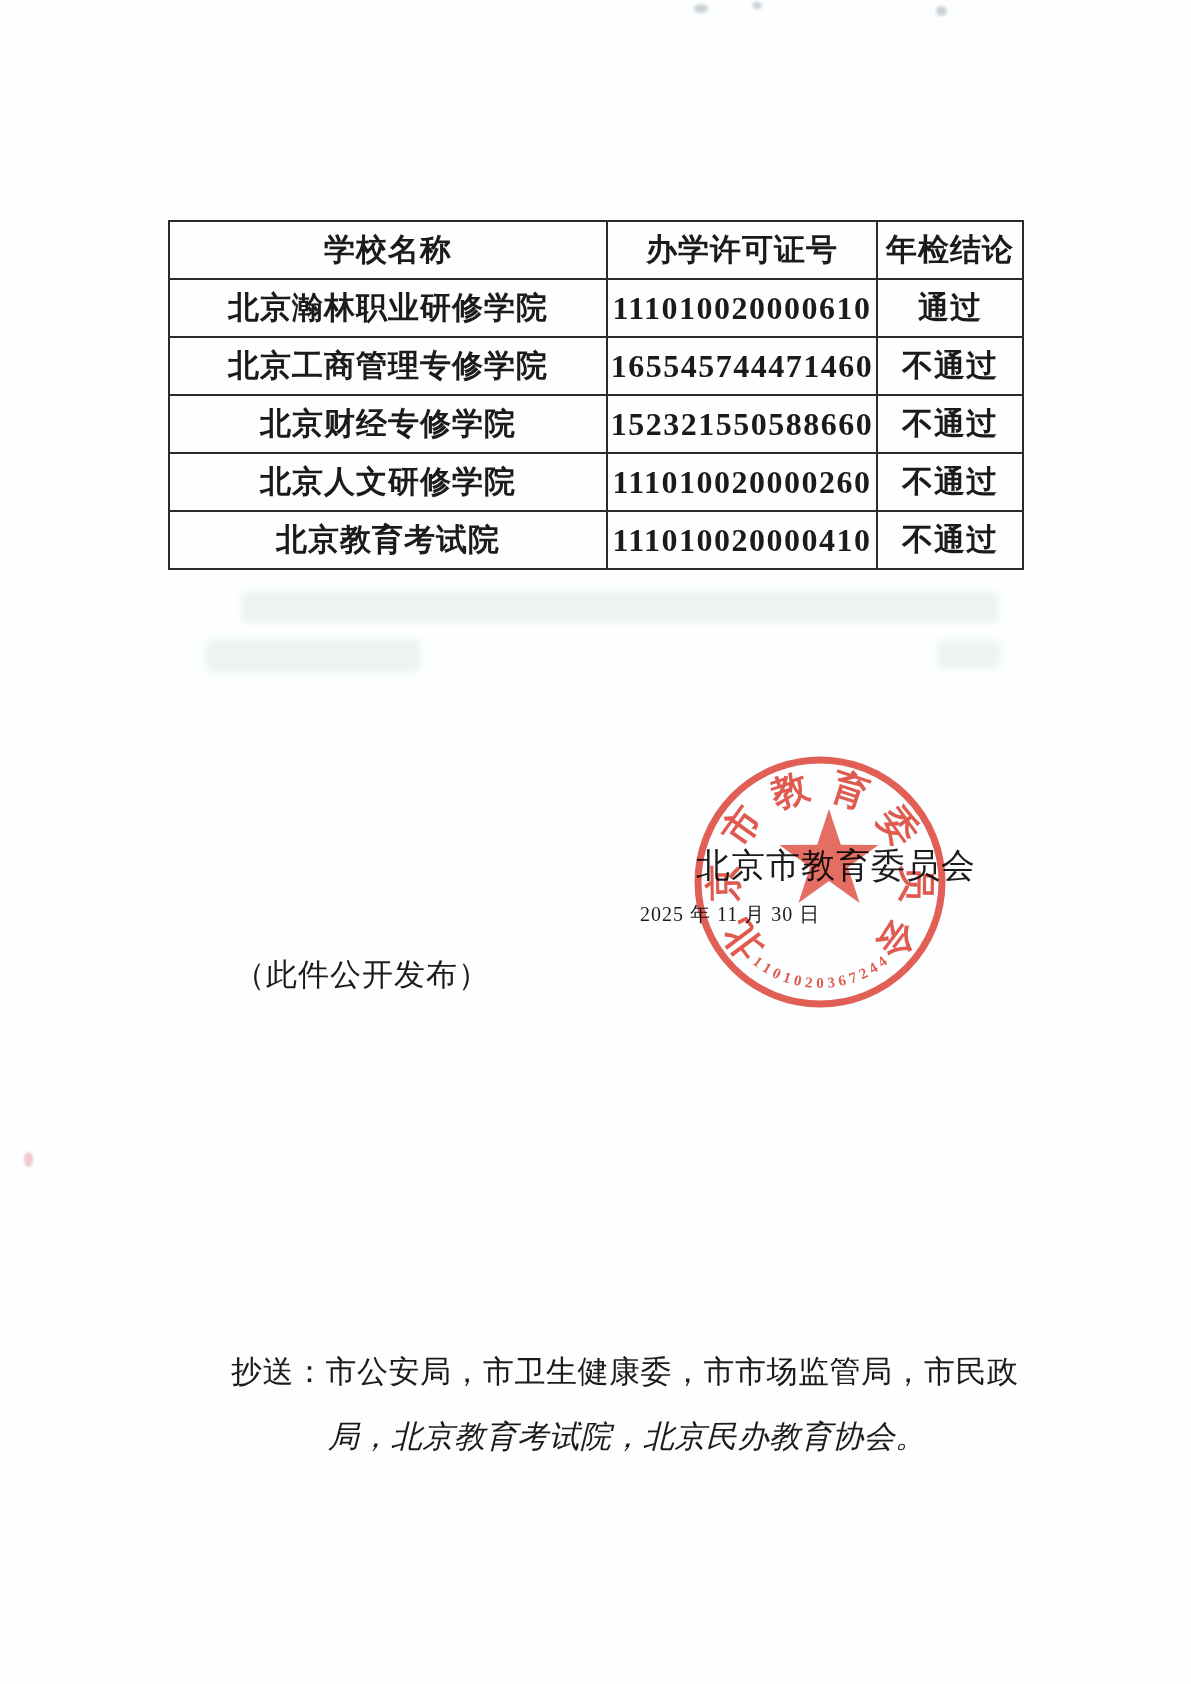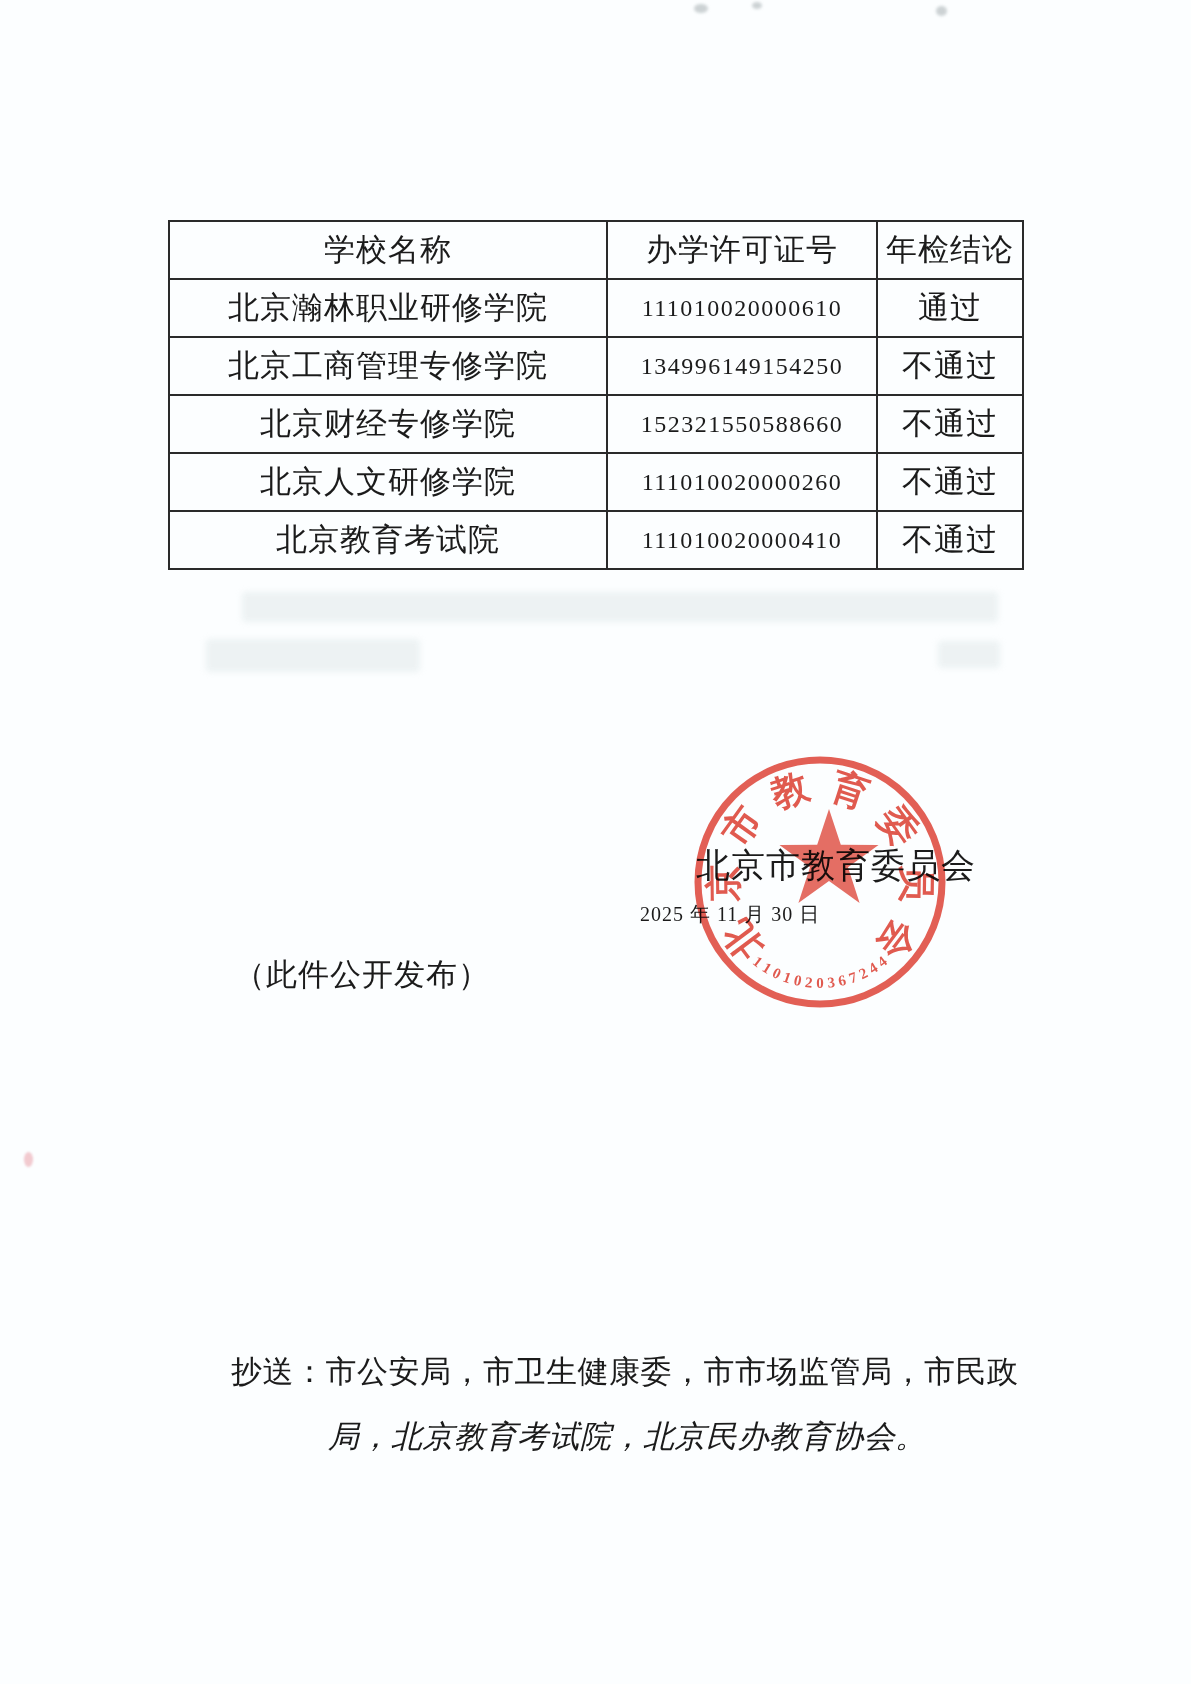--- a/index.html
+++ b/index.html
@@ -13,28 +13,28 @@
     font-family:"Liberation Serif","DejaVu Serif",serif;
     color:#1b1b1b;
   }
   
   .result-table{
     position:absolute;left:168px;top:220px;width:854px;
     border-collapse:collapse;table-layout:fixed;
   }
   .result-table th,.result-table td{
     border:2px solid #2a2a2a;
-    font-weight:normal;
+    font-weight:bold;
     text-align:center;vertical-align:middle;
     height:56px;padding:0;
     font-size:31px;
     letter-spacing:1px;
   }
   .result-table td.license{
-    font-size:24px;letter-spacing:1.5px;
+    font-size:32px;letter-spacing:1.5px;
   }
   
   .issuer{
     position:absolute;left:640px;top:843px;width:336px;
     text-align:right;font-size:34px;letter-spacing:1px;
   }
   .sig-date{
     position:absolute;left:640px;top:901px;width:360px;
     font-size:20px;letter-spacing:1px;
   }
@@ -98,21 +98,21 @@
       </tr>
     </thead>
     <tbody>
       <tr>
         <td>北京瀚林职业研修学院</td>
         <td class="license">111010020000610</td>
         <td>通过</td>
       </tr>
       <tr>
         <td>北京工商管理专修学院</td>
-        <td class="license">134996149154250</td>
+        <td class="license">165545744471460</td>
         <td>不通过</td>
       </tr>
       <tr>
         <td>北京财经专修学院</td>
         <td class="license">152321550588660</td>
         <td>不通过</td>
       </tr>
       <tr>
         <td>北京人文研修学院</td>
         <td class="license">111010020000260</td>

